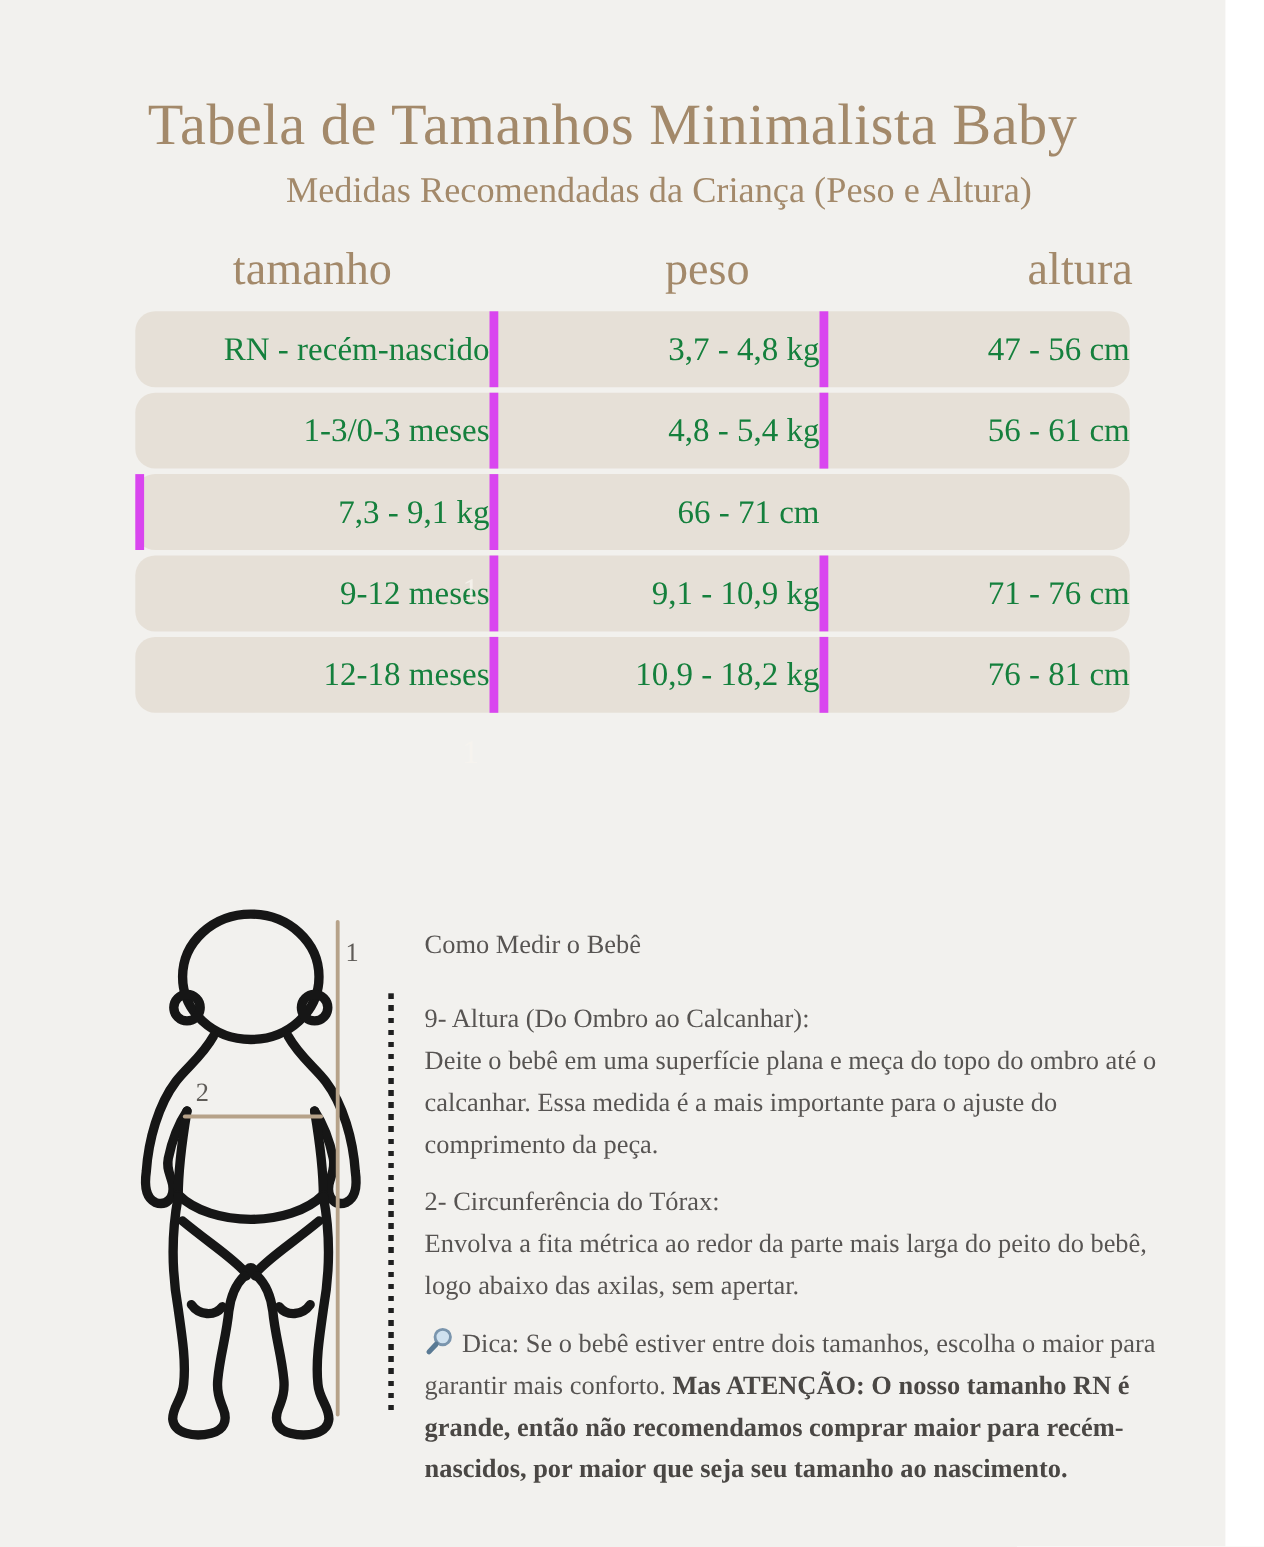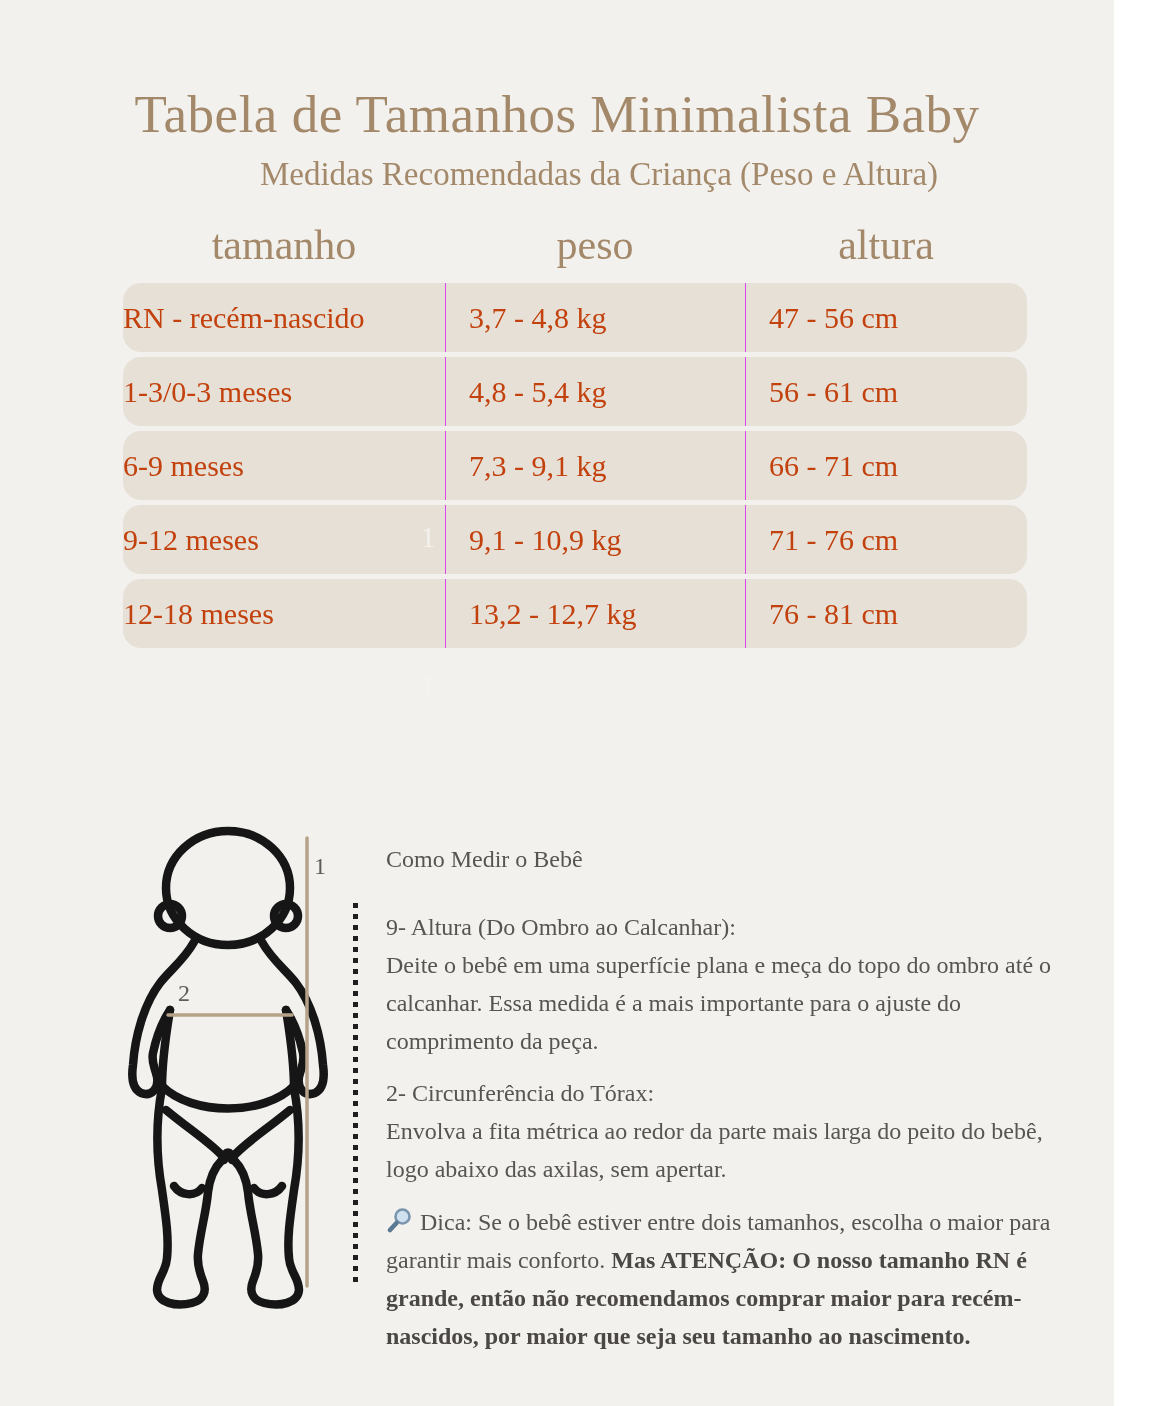--- a/index.html
+++ b/index.html
@@ -21,39 +21,39 @@
   .page-subtitle{
     position:absolute; top:156px; left:0; width:100%;
     text-align:center;
     font-size:33px; font-weight:400;
     color:#a3896a;
     margin:0;
     padding-left:42px;
   }
   .thead{
     position:absolute; top:218px; left:123px; width:904px; height:54px;
-    display:grid; grid-template-columns:322px 300px 282px;
+    display:grid; grid-template-columns:322px 300px 282px;gap:48px;
   }
   .th{
     text-align:center; font-size:42px; color:#a3896a; line-height:54px;
   }
   .size-table{
     position:absolute; top:283px; left:123px; width:904px;
   }
   .trow{
     display:grid; grid-template-columns:322px 300px 282px;
     height:69px; margin-bottom:5px;
     background:#e6e0d7;
     border-radius:18px;
   }
   .td{
-    text-align:left; font-size:30px; color:#c2410c; line-height:69px;
+    text-align:right; font-size:30px; color:#15803d; line-height:69px;
     white-space:nowrap; overflow:hidden;
   }
-  .td.mid, .td.last{ border-left:1px solid #d946ef;padding-left:23px; }
+  .td.mid, .td.last{ border-left:8px solid #d946ef;padding-left:23px; }
   .watermark{
     position:absolute; font-size:30px; color:#f7f4ef; opacity:.85;
     width:20px; text-align:center; pointer-events:none;
   }
   .wm-1{ left:418px; top:520px; }
   .wm-2{ left:418px; top:668px; }
   .baby-svg{
     position:absolute; left:120px; top:820px; width:270px; height:540px;
   }
   .dotted-divider{
@@ -91,32 +91,31 @@
       <div class="td">RN - recém-nascido</div>
       <div class="td mid">3,7 - 4,8 kg</div>
       <div class="td last">47 - 56 cm</div>
     </div>
     <div class="trow">
       <div class="td">1-3/0-3 meses</div>
       <div class="td mid">4,8 - 5,4 kg</div>
       <div class="td last">56 - 61 cm</div>
     </div>
     <div class="trow">
-      <div class="td">6-9 meses</div>
       <div class="td mid">7,3 - 9,1 kg</div>
       <div class="td last">66 - 71 cm</div>
     </div>
     <div class="trow">
       <div class="td">9-12 meses</div>
       <div class="td mid">9,1 - 10,9 kg</div>
       <div class="td last">71 - 76 cm</div>
     </div>
     <div class="trow">
       <div class="td">12-18 meses</div>
-      <div class="td mid">13,2 - 12,7 kg</div>
+      <div class="td mid">10,9 - 18,2 kg</div>
       <div class="td last">76 - 81 cm</div>
     </div>
   </div>
 
   <span class="watermark wm-1">1</span>
   <span class="watermark wm-2">1</span>
 
   <svg class="baby-svg" viewBox="0 0 270 540" fill="none" stroke-linecap="round" stroke-linejoin="round">
     <g stroke="#161616" stroke-width="8.5">
       <ellipse cx="108" cy="68" rx="62" ry="57"></ellipse>

